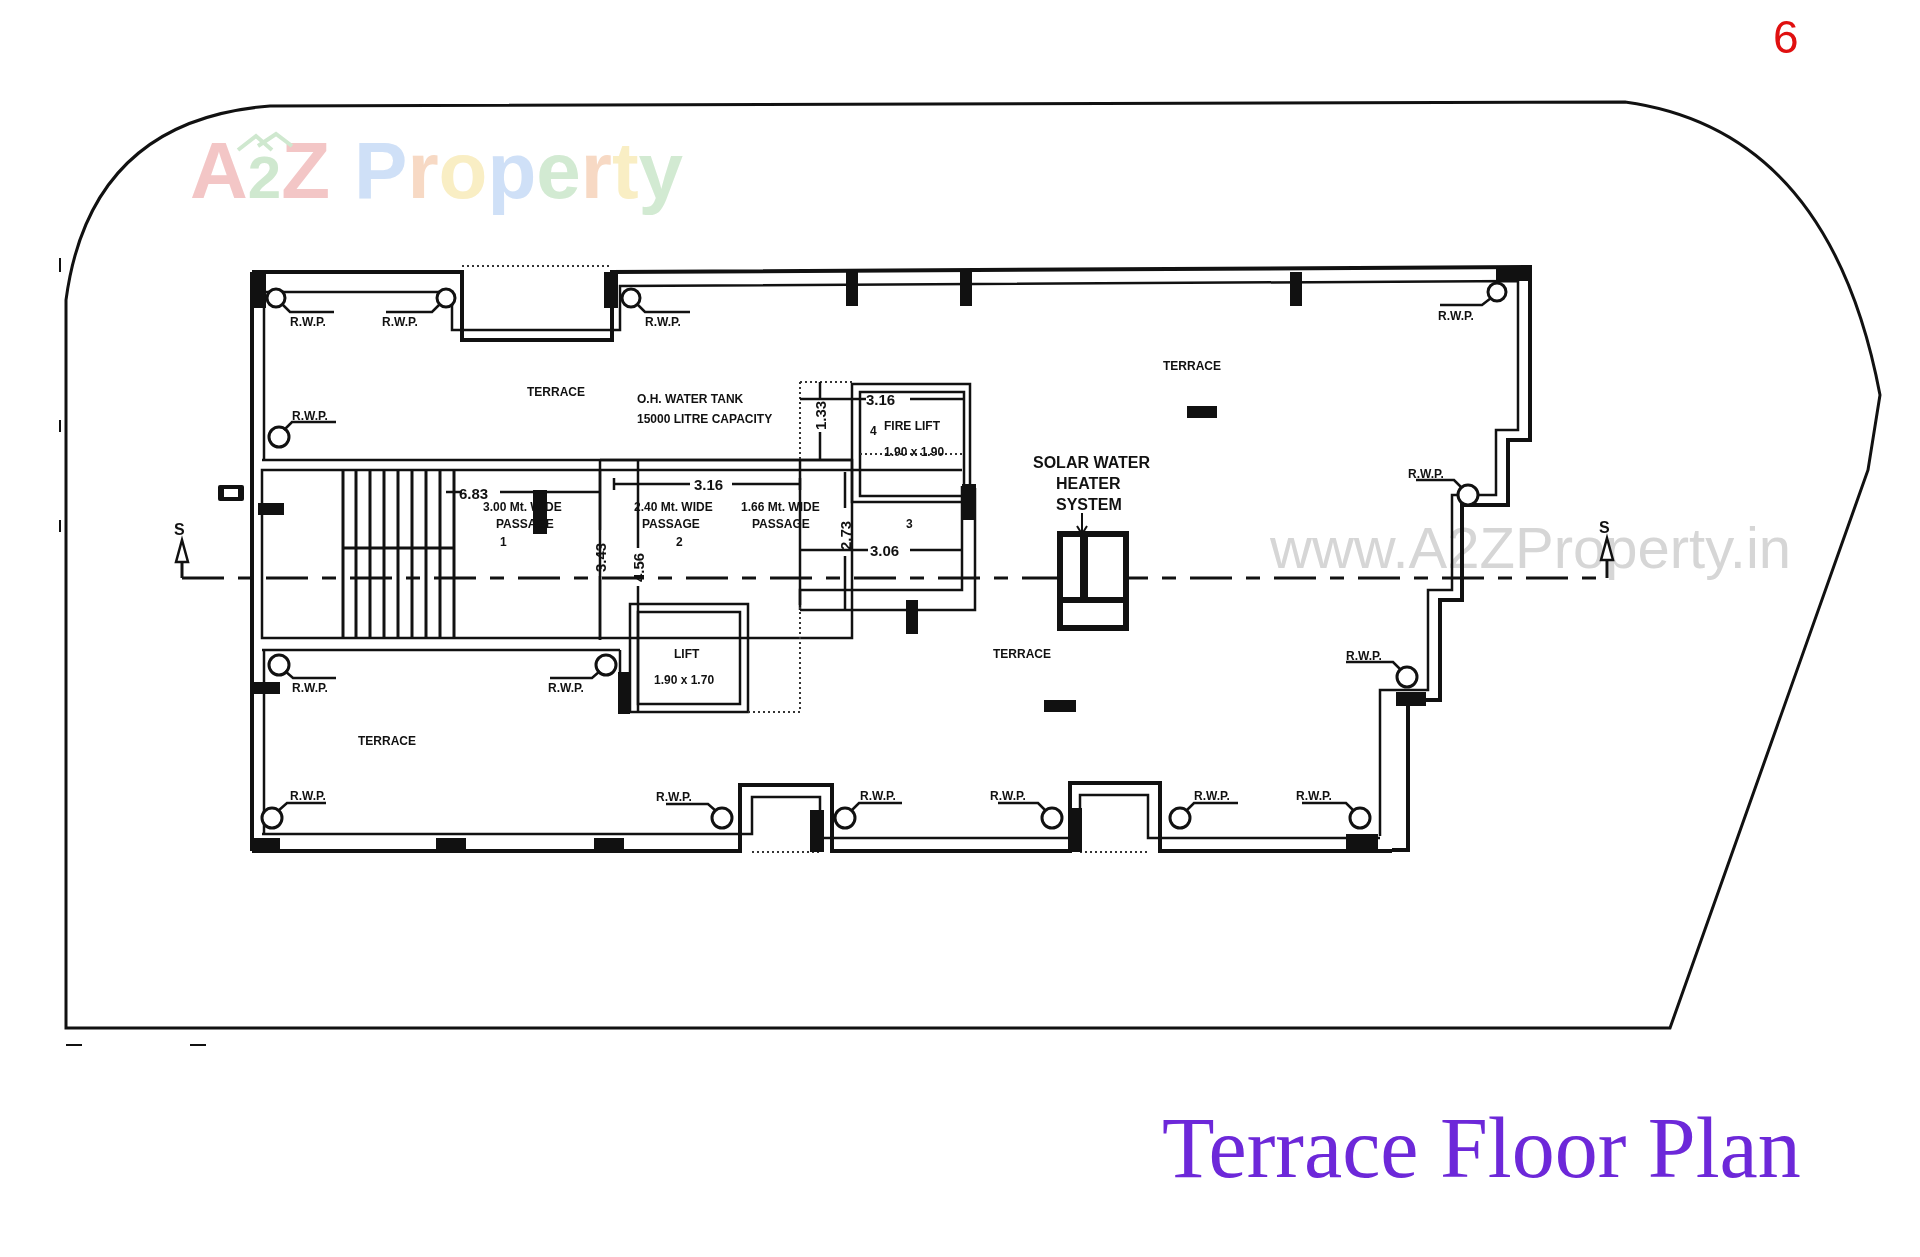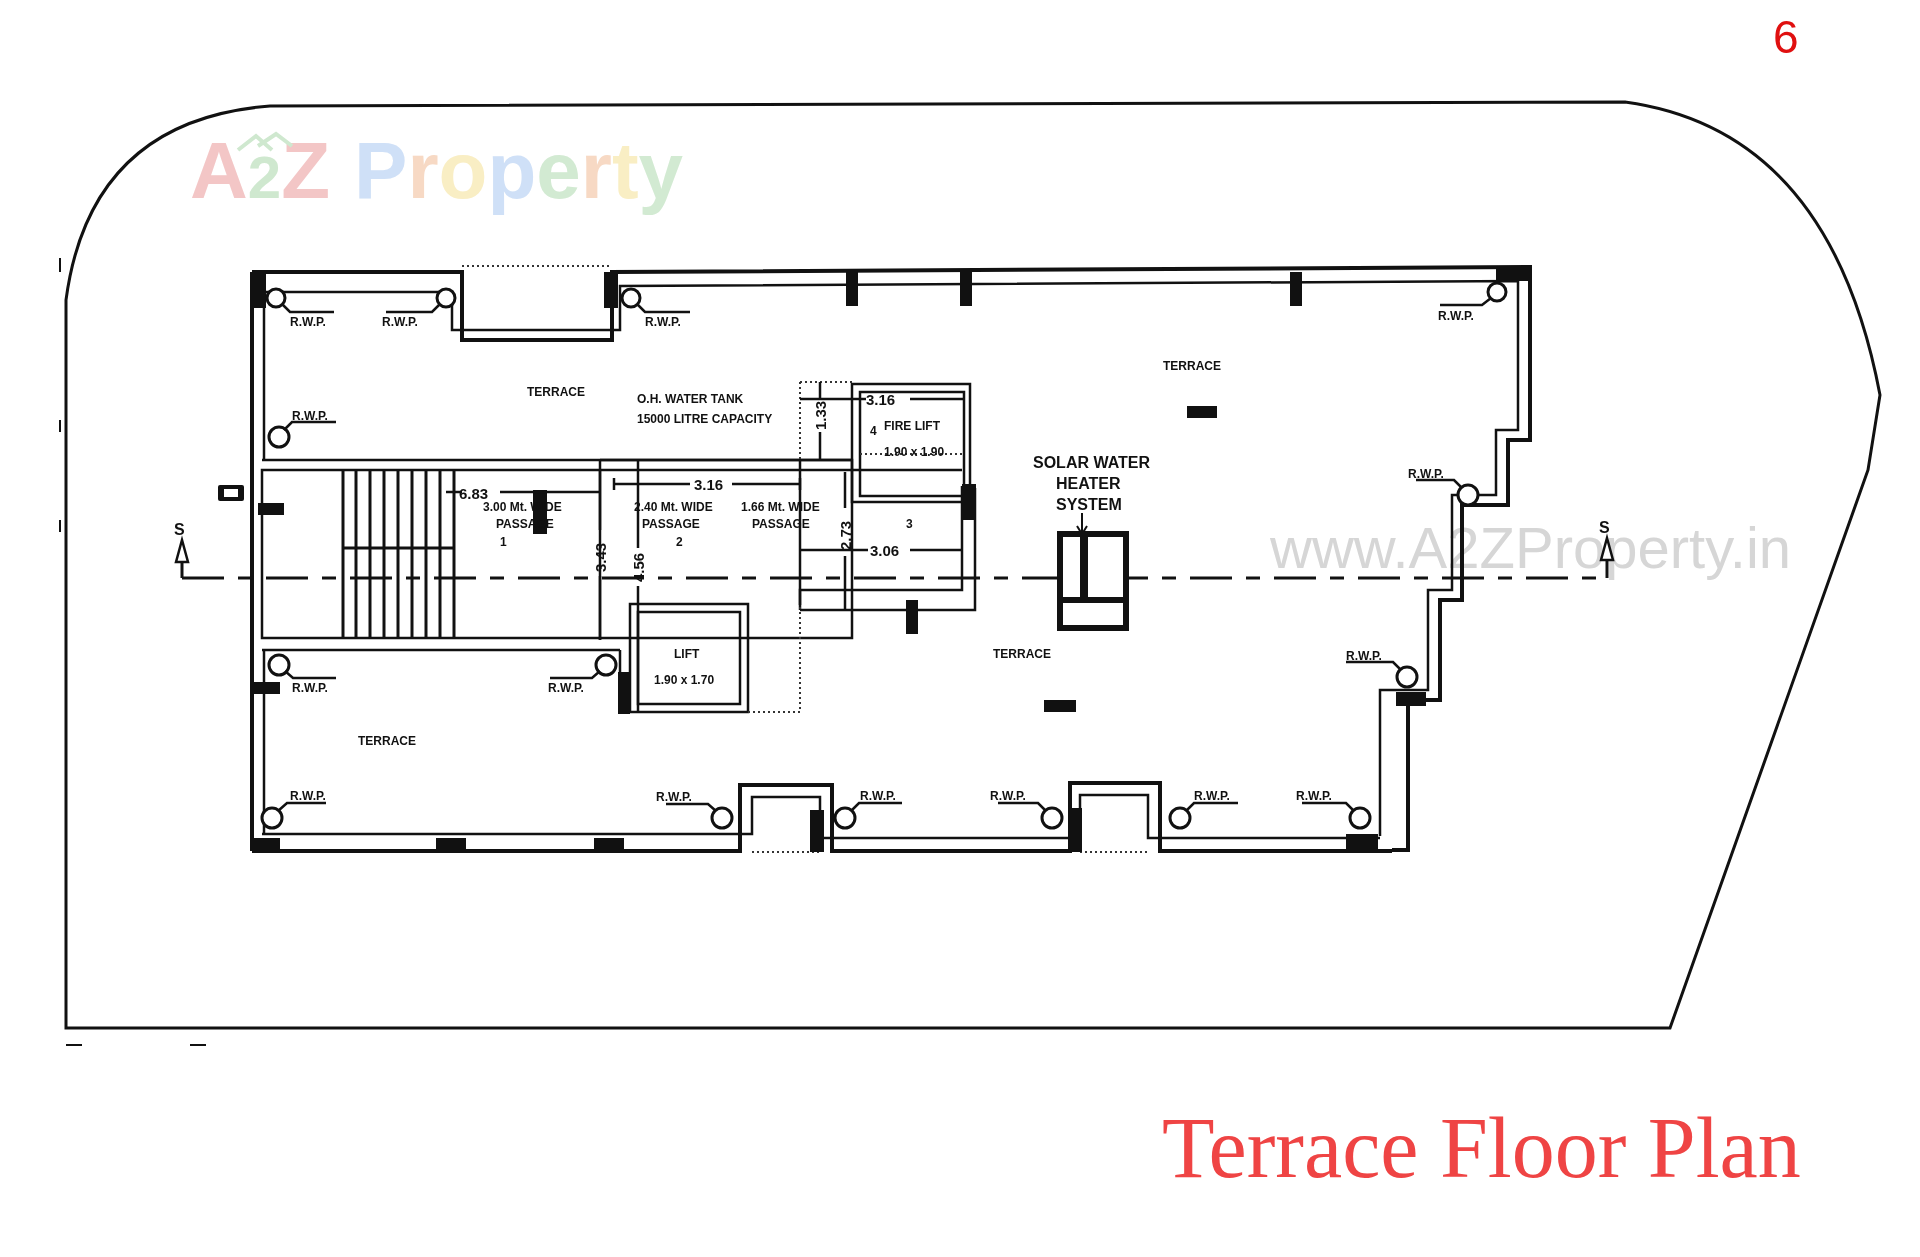--- a/index.html
+++ b/index.html
@@ -14,21 +14,21 @@
     .dim { font-family: "Liberation Sans", sans-serif; font-weight: bold; fill: #111; font-size: 15px; }
     .rwp-circle { fill: #fff; stroke: #111; stroke-width: 3; }
     .leader { fill: none; stroke: #111; stroke-width: 2.5; }
     .section-line { fill: none; stroke: #111; stroke-width: 3; stroke-dasharray: 42 14 14 14; }
     .dim-line { fill: none; stroke: #111; stroke-width: 2.5; }
     .plot { fill: none; stroke: #111; stroke-width: 3; }
     .stair { fill: none; stroke: #111; stroke-width: 3; }
     .wm-logo { font-family: "Liberation Sans", sans-serif; font-weight: bold; font-size: 80px; }
     .wm-url { font-family: "Liberation Sans", sans-serif; font-size: 58px; fill: #d6d6d6; }
     .page-num { position: absolute; left: 1773px; top: 10px; font-family: "Liberation Sans", sans-serif; font-size: 46px; color: #e01010; }
-    .title { position: absolute; left: 1162px; top: 1098px; font-family: "Liberation Serif", serif; font-size: 86px; color: #ef4444; white-space: nowrap; letter-spacing: 0px; }
+    .title { position: absolute; left: 1162px; top: 1098px; font-family: "Liberation Serif", serif; font-size: 86px; color: #6d28d9; white-space: nowrap; letter-spacing: 0px; }
   </style>
 </head>
 <body>
 
 <svg id="plan" viewBox="0 0 1920 1257" xmlns="http://www.w3.org/2000/svg">
 
   <g>
     <text x="190" y="198" class="wm-logo">
       <tspan fill="#f3c6c6">A</tspan><tspan fill="#cfe8cf" font-size="60">2</tspan><tspan fill="#f3c6c6">Z</tspan><tspan dx="24" fill="#cfe0f7">P</tspan><tspan fill="#f7d9c4">r</tspan><tspan fill="#f9eec4">o</tspan><tspan fill="#cfe0f7">p</tspan><tspan fill="#d2ead2">e</tspan><tspan fill="#f7d9c4">r</tspan><tspan fill="#f9eec4">t</tspan><tspan fill="#d2ead2">y</tspan>
     </text>

